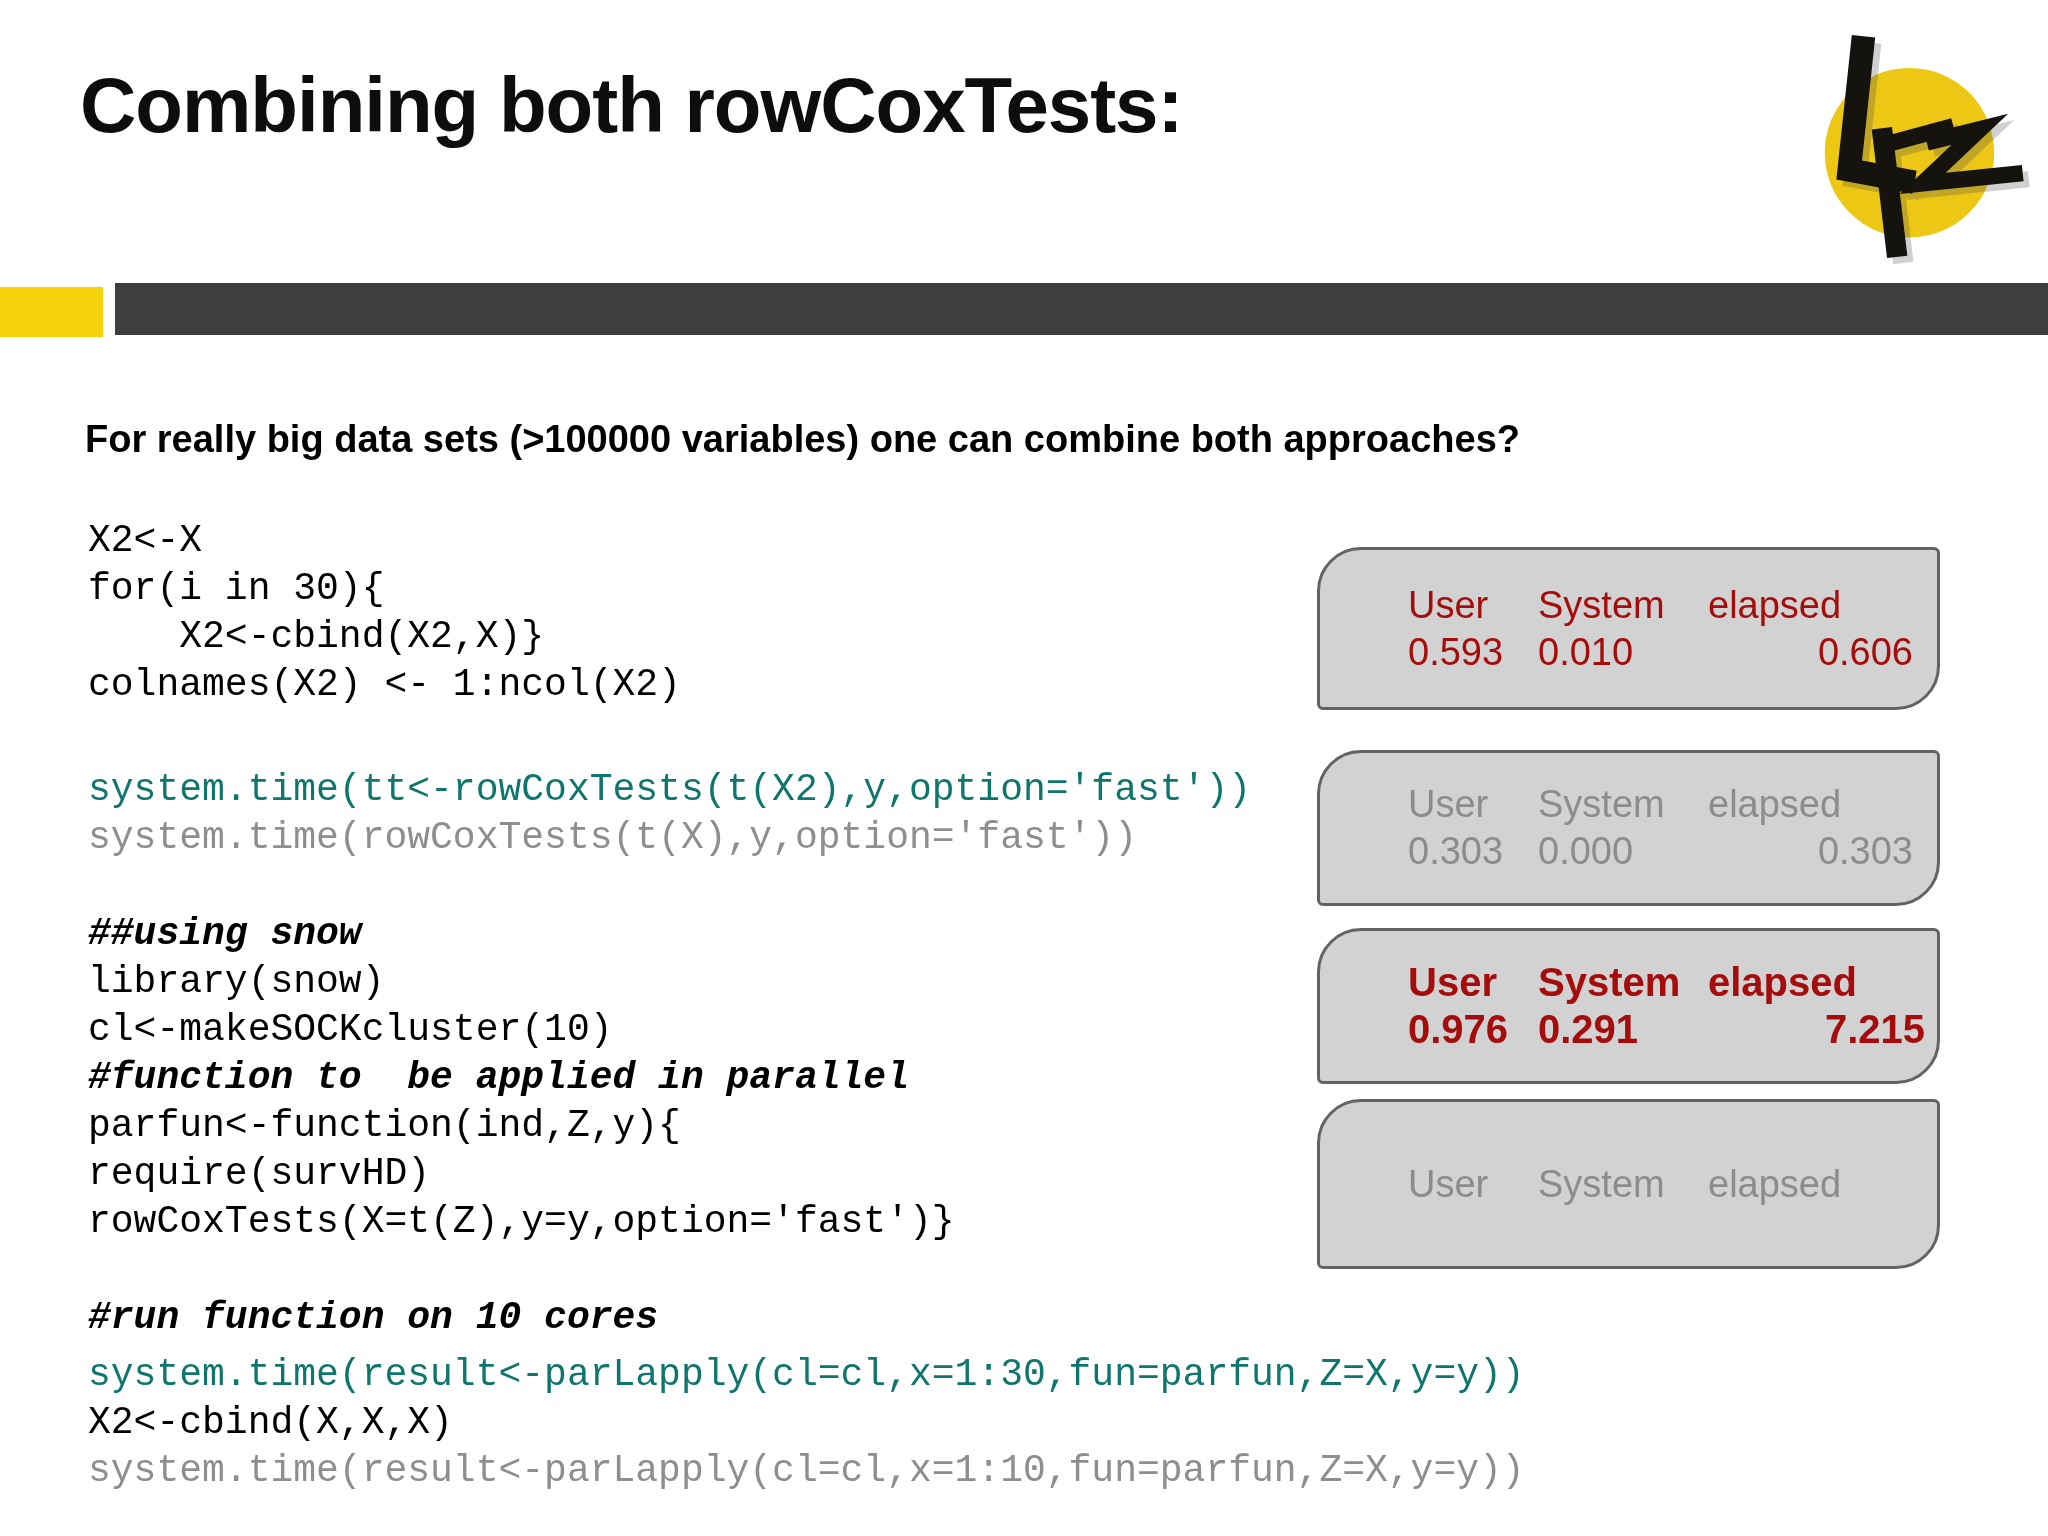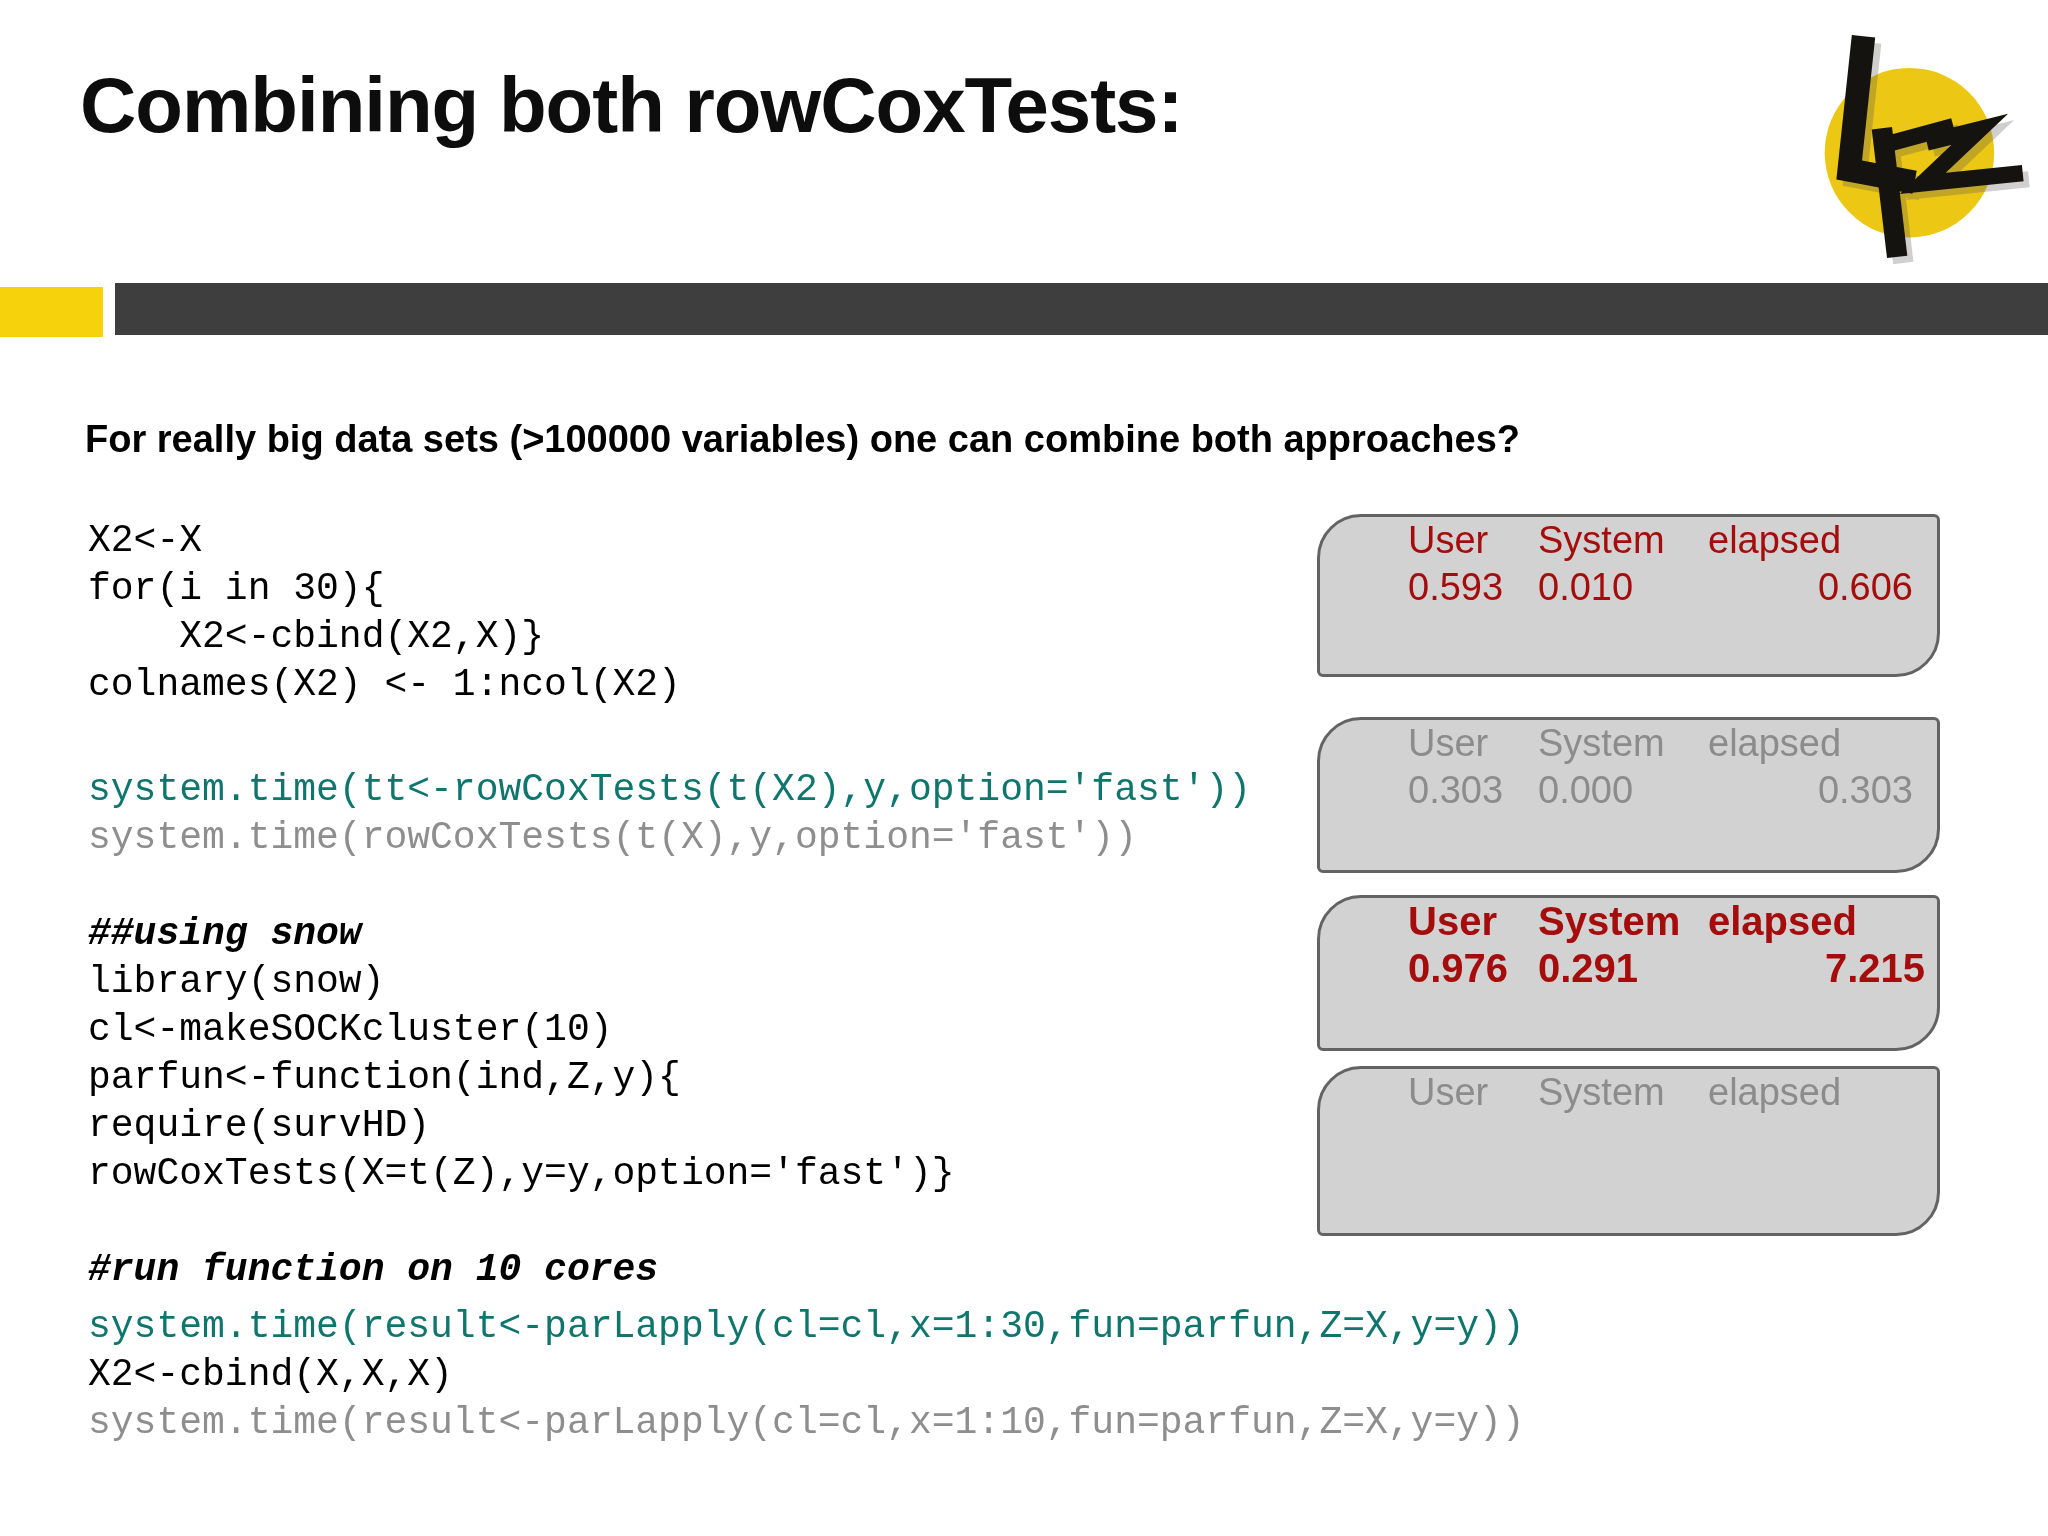--- a/index.html
+++ b/index.html
@@ -37,23 +37,23 @@
   .code .ln{white-space:pre;height:48px;}
   .code .r{color:#0f766e;margin-top:9px;}
   .code .g{color:#8e8e8e;}
   .code .c{font-weight:bold;font-style:italic;}
   .tbox{
     position:absolute;left:1317px;width:623px;
     background:#d2d2d2;
     border:3px solid #636363;
     border-radius:44px 6px 44px 6px;
     box-sizing:border-box;
-    display:flex;flex-direction:column;
+    display:flex;flex-direction:column;justify-content:center;
     padding:0 24px 0 88px;
-    font-size:38px;line-height:47px;
+    font-size:38px;line-height:47px;margin-top:33px;
   }
   .tbox .trow{
     display:grid;grid-template-columns:130px 170px 1fr;
   }
   .tbox .c3h{text-align:right;padding-right:74px;}
   .tbox .c3{text-align:right;}
   .tbox.red{color:#a50d0d;}
   .tbox.gray{color:#8c8c8c;}
   .tbox.emphasis{
     font-weight:bold;font-size:40px;
@@ -95,20 +95,21 @@
   <div class="ln">for(i in 30){</div>
   <div class="ln">    X2&lt;-cbind(X2,X)}</div>
   <div class="ln">colnames(X2) &lt;- 1:ncol(X2)</div>
   <div class="ln"></div>
   <div class="ln r">system.time(tt&lt;-rowCoxTests(t(X2),y,option='fast'))</div>
   <div class="ln g">system.time(rowCoxTests(t(X),y,option='fast'))</div>
   <div class="ln"></div>
   <div class="ln c">##using snow</div>
   <div class="ln">library(snow)</div>
   <div class="ln">cl&lt;-makeSOCKcluster(10)</div>
+  <div class="ln c">#function to  be applied in parallel</div>
   <div class="ln">parfun&lt;-function(ind,Z,y){</div>
   <div class="ln">require(survHD)</div>
   <div class="ln">rowCoxTests(X=t(Z),y=y,option='fast')}</div>
   <div class="ln"></div>
   <div class="ln c">#run function on 10 cores</div>
   <div class="ln r">system.time(result&lt;-parLapply(cl=cl,x=1:30,fun=parfun,Z=X,y=y))</div>
   <div class="ln">X2&lt;-cbind(X,X,X)</div>
   <div class="ln g">system.time(result&lt;-parLapply(cl=cl,x=1:10,fun=parfun,Z=X,y=y))</div>
 </div>
 

